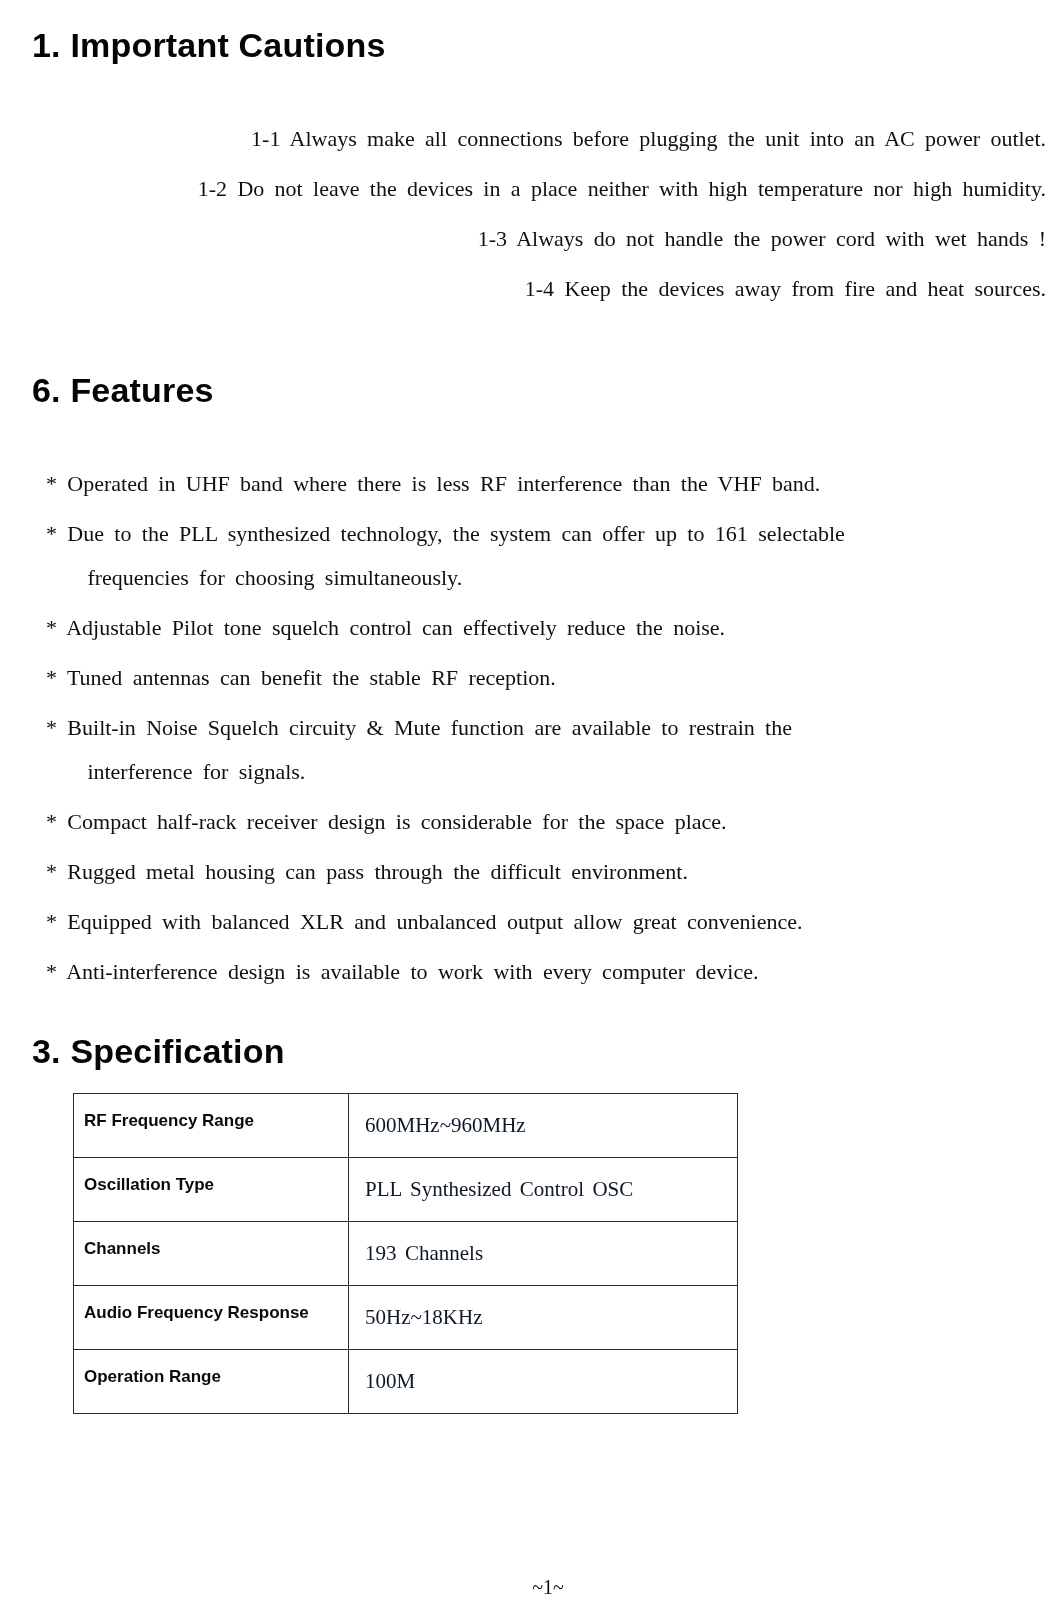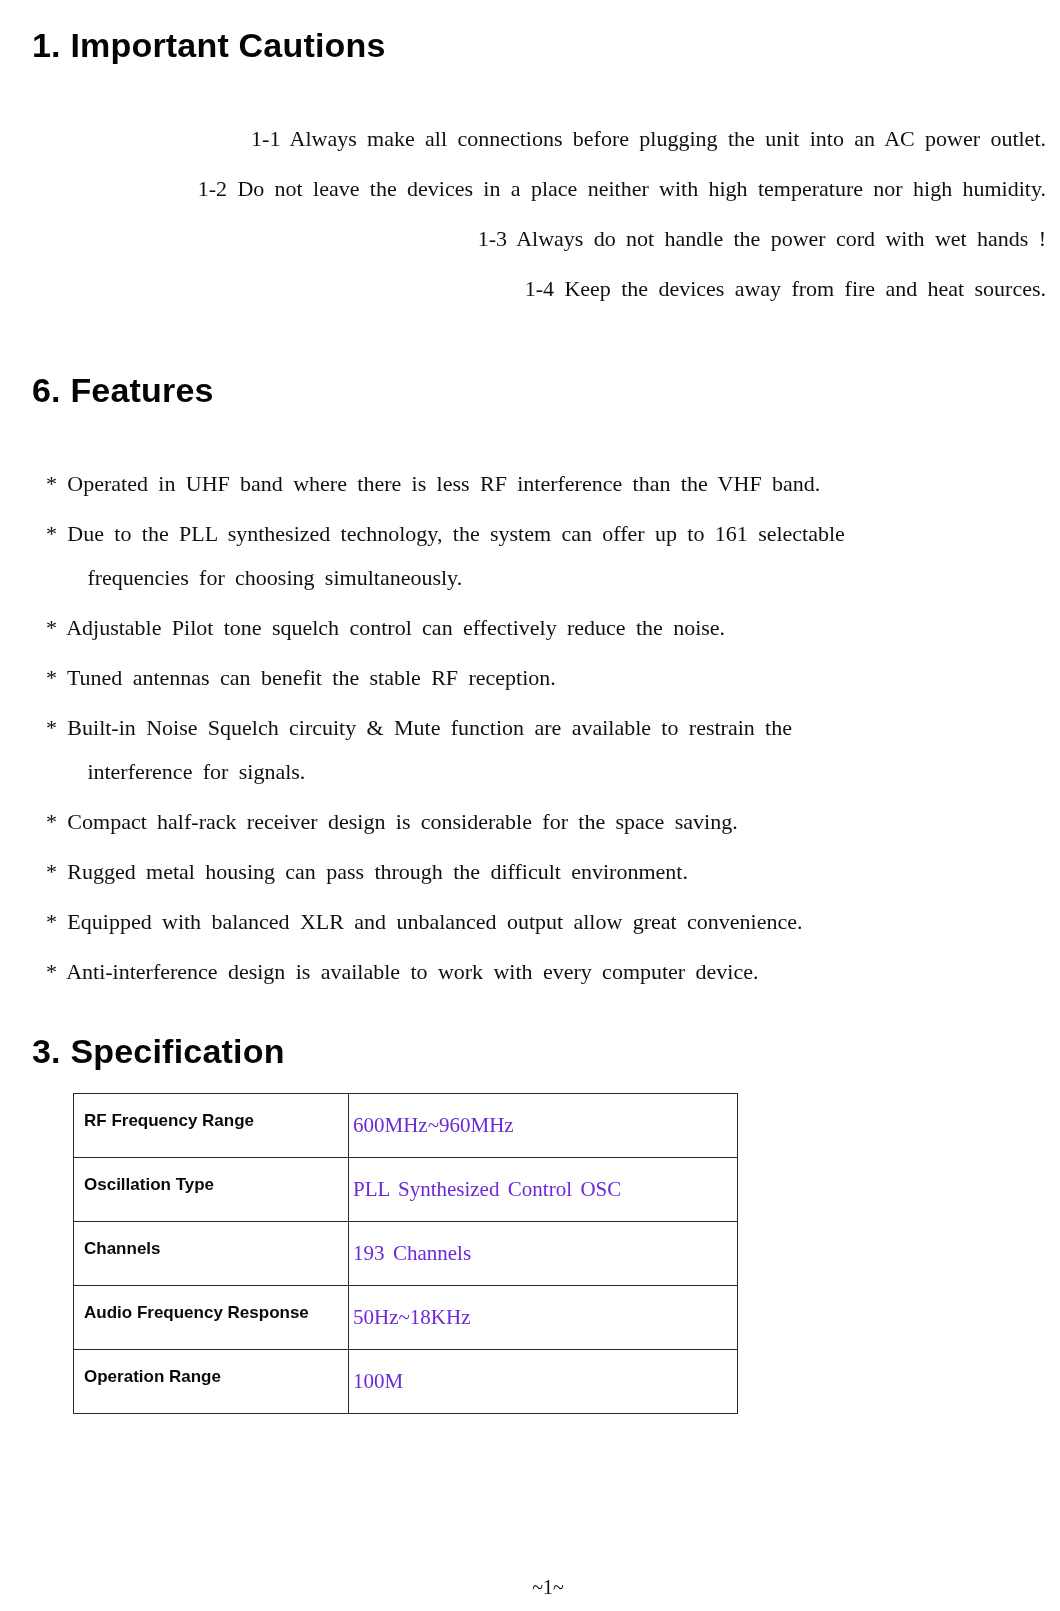--- a/index.html
+++ b/index.html
@@ -65,23 +65,23 @@
     width: 275px;
     font-family: "Liberation Sans", sans-serif;
     font-weight: bold;
     font-size: 17px;
     padding-left: 10px;
     padding-bottom: 10px;
     color: #0a0a0a;
   }
   td.spec-value {
     font-size: 21px;
-    padding-left: 4px;
+    padding-left: 16px;
     word-spacing: 0.15em;
-    color: #6d28d9;
+    color: #0f172a;
   }
   .page-footer {
     position: absolute;
     left: 0;
     right: 0;
     bottom: 24px;
     text-align: center;
     font-size: 20px;
     color: #101010;
   }
@@ -103,21 +103,21 @@
   <h1 class="sec-heading features-heading">6. Features</h1>
 
   <div class="features-list">
     <p class="body-par">* Operated in UHF band where there is less RF interference than the VHF band.</p>
     <p class="body-par">* Due to the PLL synthesized technology, the system can offer up to 161 selectable
     frequencies for choosing simultaneously.</p>
     <p class="body-par">* Adjustable Pilot tone squelch control can effectively reduce the noise.</p>
     <p class="body-par">* Tuned antennas can benefit the stable RF reception.</p>
     <p class="body-par">* Built-in Noise Squelch circuity &amp; Mute function are available to restrain the
     interference for signals.</p>
-    <p class="body-par">* Compact half-rack receiver design is considerable for the space saving.</p>
+    <p class="body-par">* Compact half-rack receiver design is considerable for the space place.</p>
     <p class="body-par">* Rugged metal housing can pass through the difficult environment.</p>
     <p class="body-par">* Equipped with balanced XLR and unbalanced output allow great convenience.</p>
     <p class="body-par">* Anti-interference design is available to work with every computer device.</p>
   </div>
 
   <h1 class="sec-heading spec-heading">3. Specification</h1>
 
 
   <table class="spec-table">
     <tbody>

